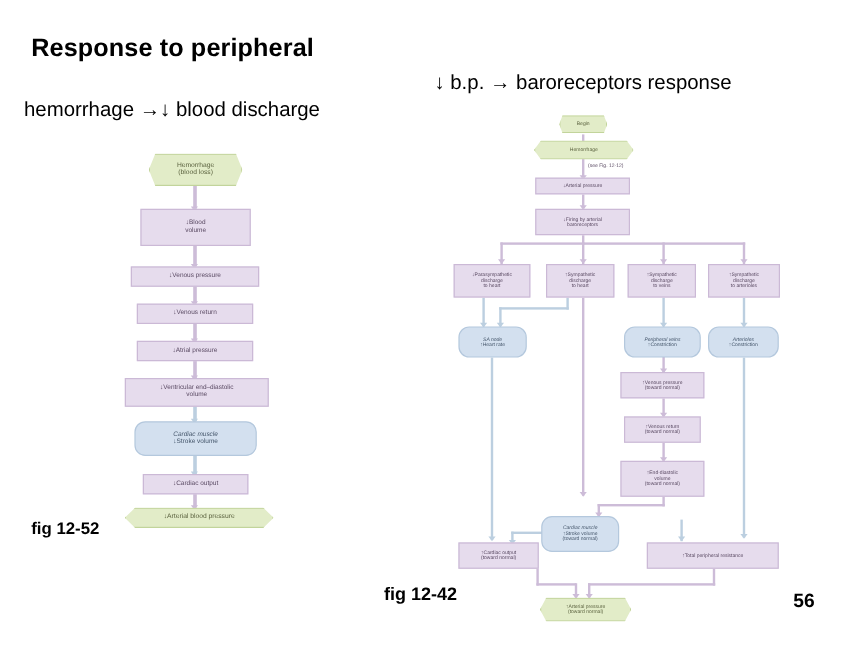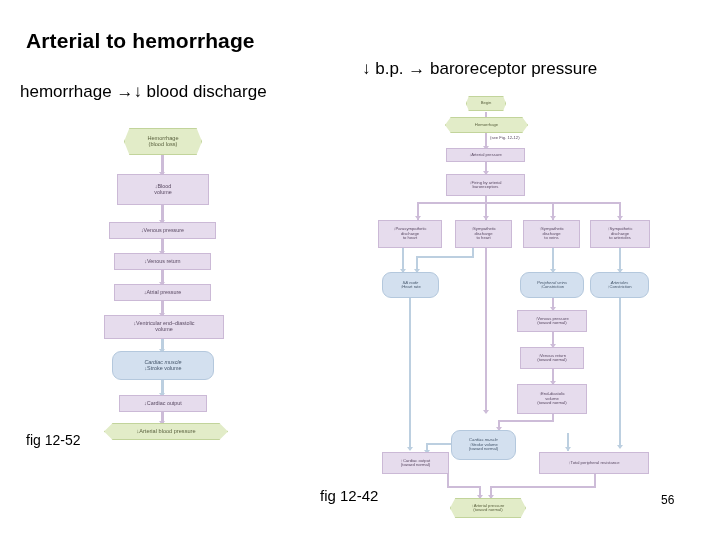--- a/index.html
+++ b/index.html
@@ -37,24 +37,25 @@
     position: absolute;
     left: 362px;
     top: 59px;
     font-size: 17px;
     white-space: nowrap;
   }
   .caption {
     position: absolute;
     font-size: 14px;
     white-space: nowrap;
+    font-weight: bold;
   }
   .caption-left  { left: 26px;  top: 432px; }
   .caption-right { left: 320px; top: 487px; font-size: 15px; }
-  .page-number   { left: 661px; top: 493px; font-size: 12px; }
+  .page-number   { left: 661px; top: 493px; font-size: 16px; }
 
   
   .fig { position: absolute; }
 
   .node {
     position: absolute;
     box-sizing: border-box;
     display: flex;
     align-items: center;
     justify-content: center;
@@ -109,23 +110,23 @@
   #fig-left .n-hex { font-size: 5.6px; }
 
   
   #fig-right .node { font-size: 4.2px; }
   #fig-right .n-hex { font-size: 4.2px; }
   #fig-right .note { font-size: 4.2px; color: #5a4a63; }
 </style>
 </head>
 <body>
 
-<div class="slide-title">Arterial to hemorrhage</div>
+<div class="slide-title">Response to peripheral</div>
 <div class="subtitle-left">hemorrhage →↓ blood discharge</div>
-<div class="subtitle-right">↓ b.p. → baroreceptor pressure</div>
+<div class="subtitle-right">↓ b.p. → baroreceptors response</div>
 <div class="caption caption-left">fig 12-52</div>
 <div class="caption caption-right">fig 12-42</div>
 <div class="caption page-number">56</div>
 
 <div class="fig" id="fig-left" style="left:104px; top:128px; width:124px; height:288px;">
 
   <div class="conn" style="left:57px; top:26px;  width:3px; height:20px;"></div>
   <div class="arrowhead" style="left:55px; top:44px;"></div>
   <div class="conn" style="left:57px; top:76px;  width:3px; height:18px;"></div>
   <div class="arrowhead" style="left:55px; top:92px;"></div>

